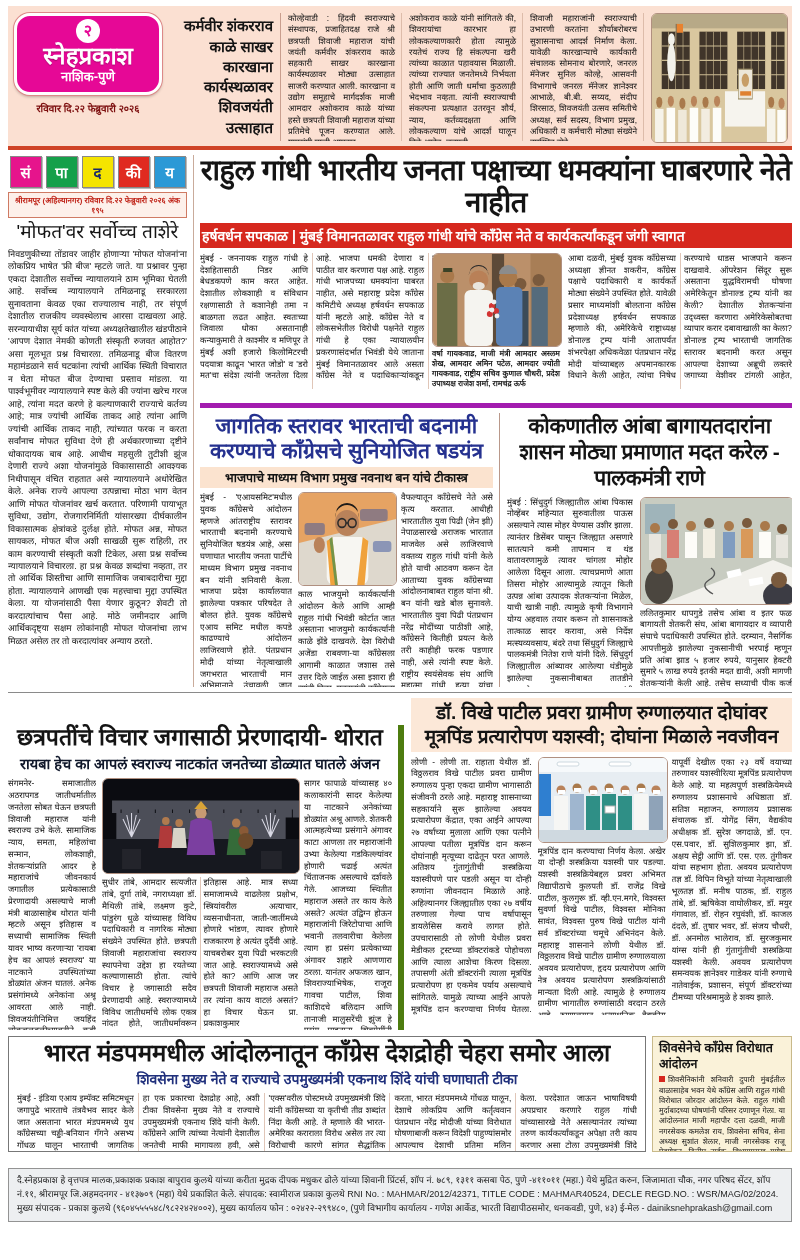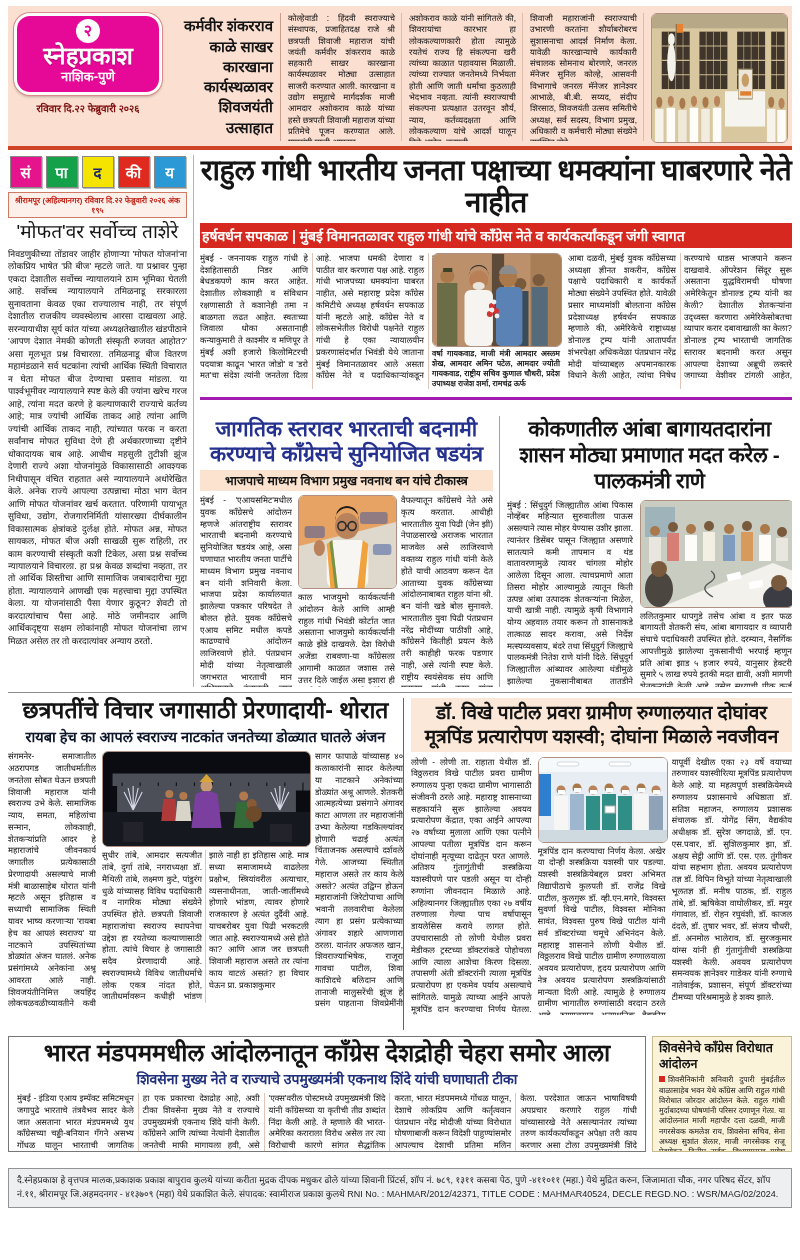--- a/index.html
+++ b/index.html
@@ -29,38 +29,38 @@
   .mainright{flex:1;min-width:0;padding-left:6px;display:flex;flex-direction:column;}
   
   .lead-headline{font-weight:bold;font-size:29px;line-height:1.1;text-align:center;letter-spacing:-.5px;}
   .lead-redbar{background:#d6281e;color:#fff;font-weight:bold;font-size:14px;text-align:left;padding:3px 2px;margin:4px 0 5px;}
   .lead-content{display:flex;gap:8px;height:136px;overflow:hidden;}
   .lead-left,.lead-right{flex:1;column-count:2;column-gap:8px;column-rule:1px solid #e0c6b8;font-size:8.4px;line-height:1.4;text-align:justify;}
   .lead-photo{width:128px;flex:none;}
   .lead-photo .photo{height:92px;}
   .caption{font-size:7.8px;line-height:1.3;text-align:justify;margin-top:2px;font-weight:bold;color:#222;}
   
-  .midrow{display:flex;border-top:3px solid #a21caf;margin-top:8px;padding-top:16px;flex:1;overflow:hidden;}
+  .midrow{display:flex;border-top:5px solid #a21caf;margin-top:14px;padding-top:5px;flex:1;overflow:hidden;}
   .bjp{width:300px;flex:none;border-right:1px solid #b9988a;padding-right:6px;box-sizing:border-box;}
   .bjp-headline{color:#25318f;font-weight:bold;font-size:21px;line-height:1.2;text-align:center;}
   .bjp-subhead{background:#fbe3cf;font-weight:bold;font-size:12.3px;text-align:center;padding:2px;margin:4px 0;}
   .bjp-content{display:flex;gap:6px;height:238px;overflow:hidden;}
   .ncol{font-size:8.4px;line-height:1.4;text-align:justify;overflow:hidden;}
   .bjp-c1,.bjp-c3{width:92px;flex:none;}
   .bjp-mid{flex:1;min-width:0;}
   .bjp-mid .photo{height:92px;margin-bottom:3px;}
   .mango{flex:1;min-width:0;padding-left:7px;}
   .mango-headline{font-weight:bold;font-size:21px;line-height:1.25;text-align:center;letter-spacing:-.3px;}
   .mango-content{display:flex;gap:7px;margin-top:5px;height:248px;overflow:hidden;}
   .mango-left{flex:1;}
   .mango-rightblk{width:152px;flex:none;}
   .mango-rightblk .photo{height:106px;margin-bottom:3px;}
   
   .playrow{display:flex;border-top:1px solid #8a8a8a;margin-top:5px;padding-top:5px;height:332px;overflow:hidden;}
-  .play{width:396px;flex:none;border-right:1px solid #4d7c0f;padding-right:0;box-sizing:border-box;}
+  .play{width:396px;flex:none;border-right:6px solid #4d7c0f;padding-right:6px;box-sizing:border-box;margin-top:27px;}
   .play-headline{font-weight:bold;font-size:23px;text-align:center;line-height:1.1;}
   .play-subhead{color:#0f172a;font-weight:bold;font-size:14.5px;text-align:center;margin:3px 0 5px;}
   .play-content{display:flex;gap:6px;height:258px;overflow:hidden;}
   .play-c1,.play-c4{width:88px;flex:none;}
   .play-mid{flex:1;min-width:0;}
   .play-mid .photo{height:94px;margin-bottom:3px;}
   .play-mid-text{column-count:2;column-gap:7px;column-rule:1px solid #e0c6b8;}
   .hospital{flex:1;min-width:0;padding-left:7px;}
   .hosp-headline{background:#fce8d8;font-weight:bold;font-size:19px;line-height:1.25;text-align:center;padding:3px 2px;}
   .hosp-content{display:flex;gap:6px;margin-top:5px;height:258px;overflow:hidden;}
@@ -367,15 +367,16 @@
     </div>
     <div class="ssbox">
       <div class="ssbox-title">शिवसेनेचे काँग्रेस विरोधात आंदोलन</div>
       <div class="ssbox-body"><span class="redsq"></span><span>शिवसैनिकांनी शनिवारी दुपारी मुंबईतील बाळासाहेब भवन येथे काँग्रेस आणि राहुल गांधी विरोधात जोरदार आंदोलन केले. राहुल गांधी मुर्दाबादच्या घोषणांनी परिसर दणाणून गेला. या आंदोलनात माजी महापौर दत्ता दळवी, माजी नगरसेवक कमलेश राय, शिवसेना सचिव, सेना अध्यक्ष सुशांत शेलार, माजी नगरसेवक राजू पेडणेकर, दिलीप नाईक, विभागप्रमुख गणेश सानप, युवती सेना आणि नीलम पवार यांच्यासह महिला आघाडी, शिवसैनिक आणि मोठ्या संख्येने शाखा प्रमुख सहभागी झाले होते. काँग्रेस देशद्रोही आहे अशी घणाघाती टीका शिवसेनेच्या राष्ट्रीय प्रवक्त्या शायना एन.सी यांनी केली.</span></div>
     </div>
   </div>
 
   <div class="footer">
     <div>दै.स्नेहप्रकाश हे वृत्तपत्र मालक,प्रकाशक प्रकाश बापुराव कुलथे यांच्या करीता मुद्रक दीपक मधुकर ढोले यांच्या शिवानी प्रिंटर्स, शॉप नं. ७८९, १३११ कसबा पेठ, पुणे -४११०११ (महा.) येथे मुद्रित करुन, जिजामाता चौक, नगर परिषद सेंटर, शॉप</div>
     <div>नं.११, श्रीरामपूर जि.अहमदनगर - ४१३७०९ (महा) येथे प्रकाशित केले. संपादक: स्वामीराज प्रकाश कुलथे RNI No. : MAHMAR/2012/42371,  TITLE CODE : MAHMAR40524,  DECLE REGD.NO. : WSR/MAG/02/2024.</div>
+    <div>मुख्य संपादक - प्रकाश कुलथे (९६०४५५५५४८/९८२२४२४००२), मुख्य कार्यालय फोन : ०२४२२-२९९४८०, (पुणे विभागीय कार्यालय - गणेश आर्केड, भारती विद्यापीठसमोर, धनकवडी, पुणे, ४३) ई-मेल - dainiksnehprakash@gmail.com</div>
   </div>
 
 </div>
 
 </body></html>

